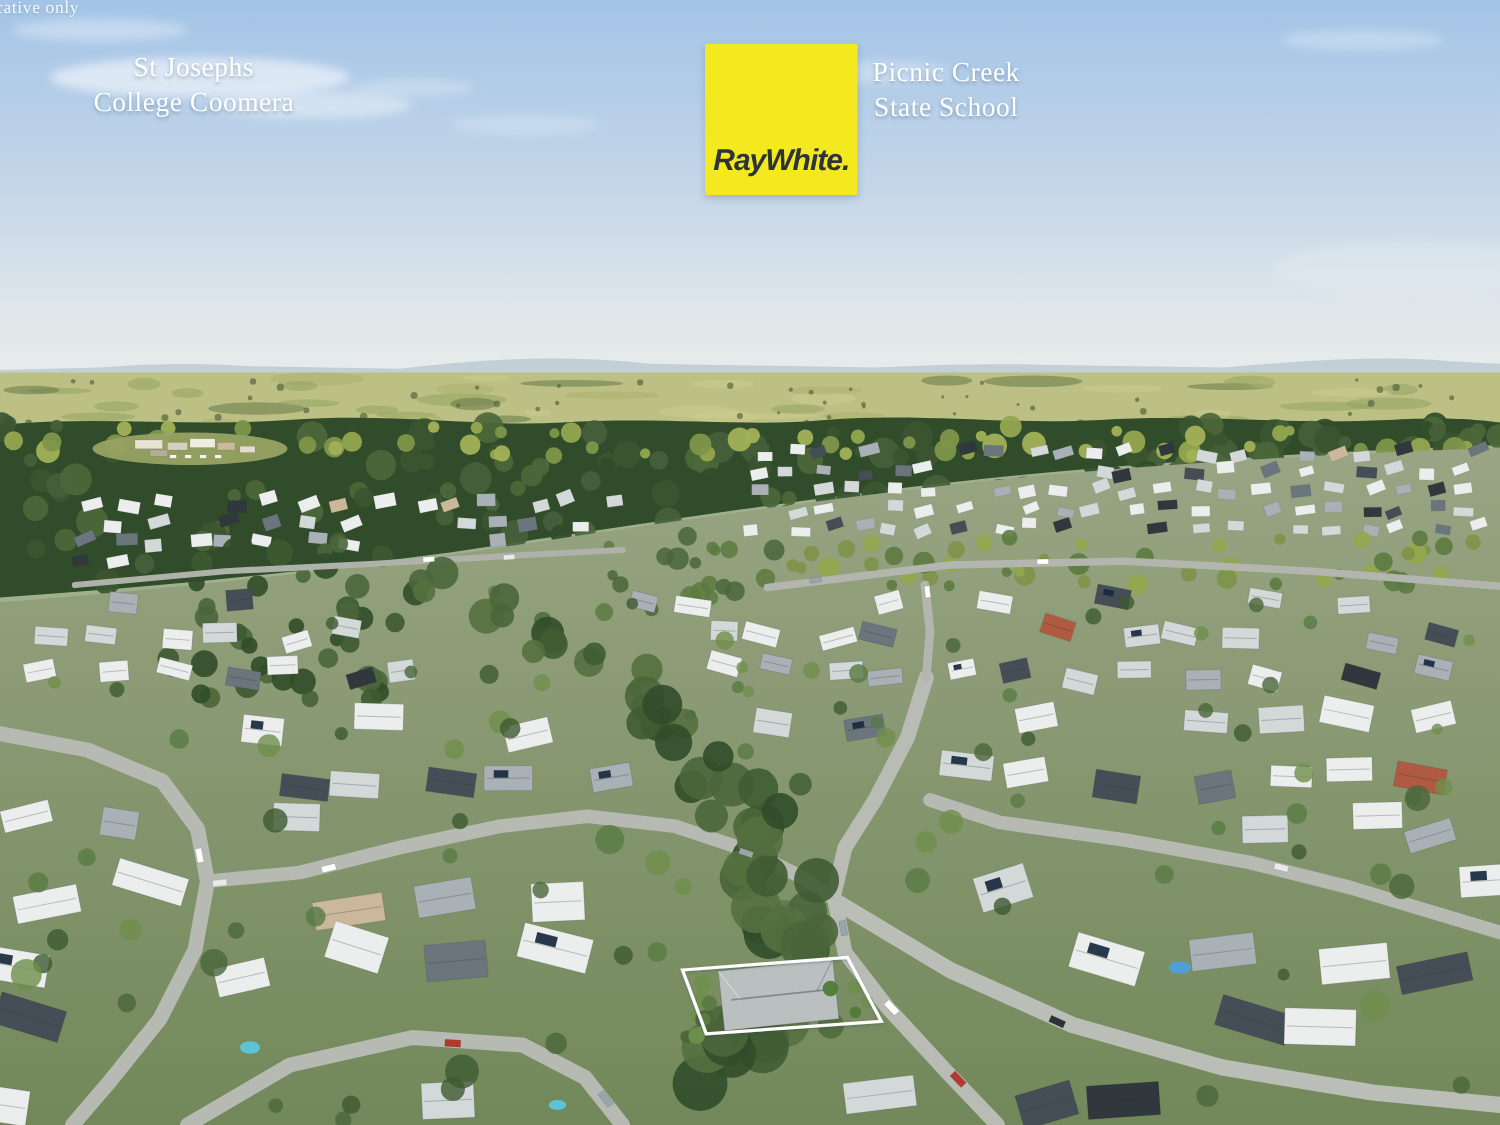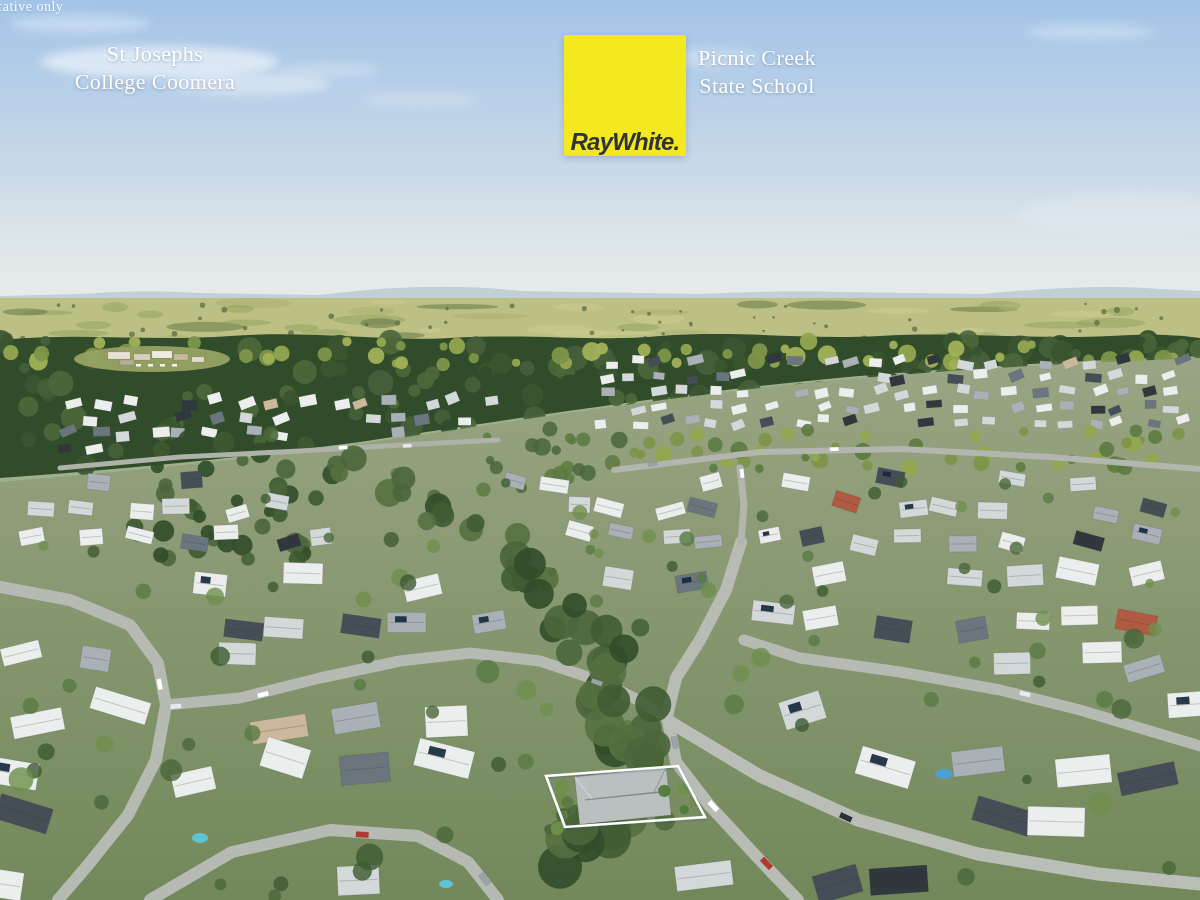--- a/index.html
+++ b/index.html
@@ -10,21 +10,21 @@
          letter-spacing:.4px;text-shadow:0 1px 3px rgba(25,55,85,.35);}
   .label span{display:block;}
   #lab-stj{left:5px;top:40px;width:300px;}
   #lab-pcs{left:607px;top:44px;width:300px;}
   .watermark{position:absolute;left:-4px;top:-1px;font-size:14px;color:rgba(255,255,255,.92);
              letter-spacing:.5px;text-shadow:0 1px 2px rgba(60,90,120,.25);}
   .logo{position:absolute;left:564px;top:35px;width:122px;height:121px;border-radius:2px;
         display:flex;align-items:flex-end;justify-content:center;
         box-shadow:0 2px 6px rgba(40,70,100,.25);}
   .logo-text{font-family:"Liberation Sans",sans-serif;font-weight:bold;font-style:italic;
-             font-size:24px;letter-spacing:-0.8px;}
+             font-size:24px;letter-spacing:-0.8px;padding-bottom:13px;}
 </style>
 </head>
 <body>
 
 <div class="stage">
 
   <svg id="scene" width="1200" height="900" viewBox="0 0 1200 900">
       <defs>
         <linearGradient id="skyG" x1="0" y1="0" x2="0" y2="1">
           <stop offset="0" stop-color="#a3c4e7"></stop>

